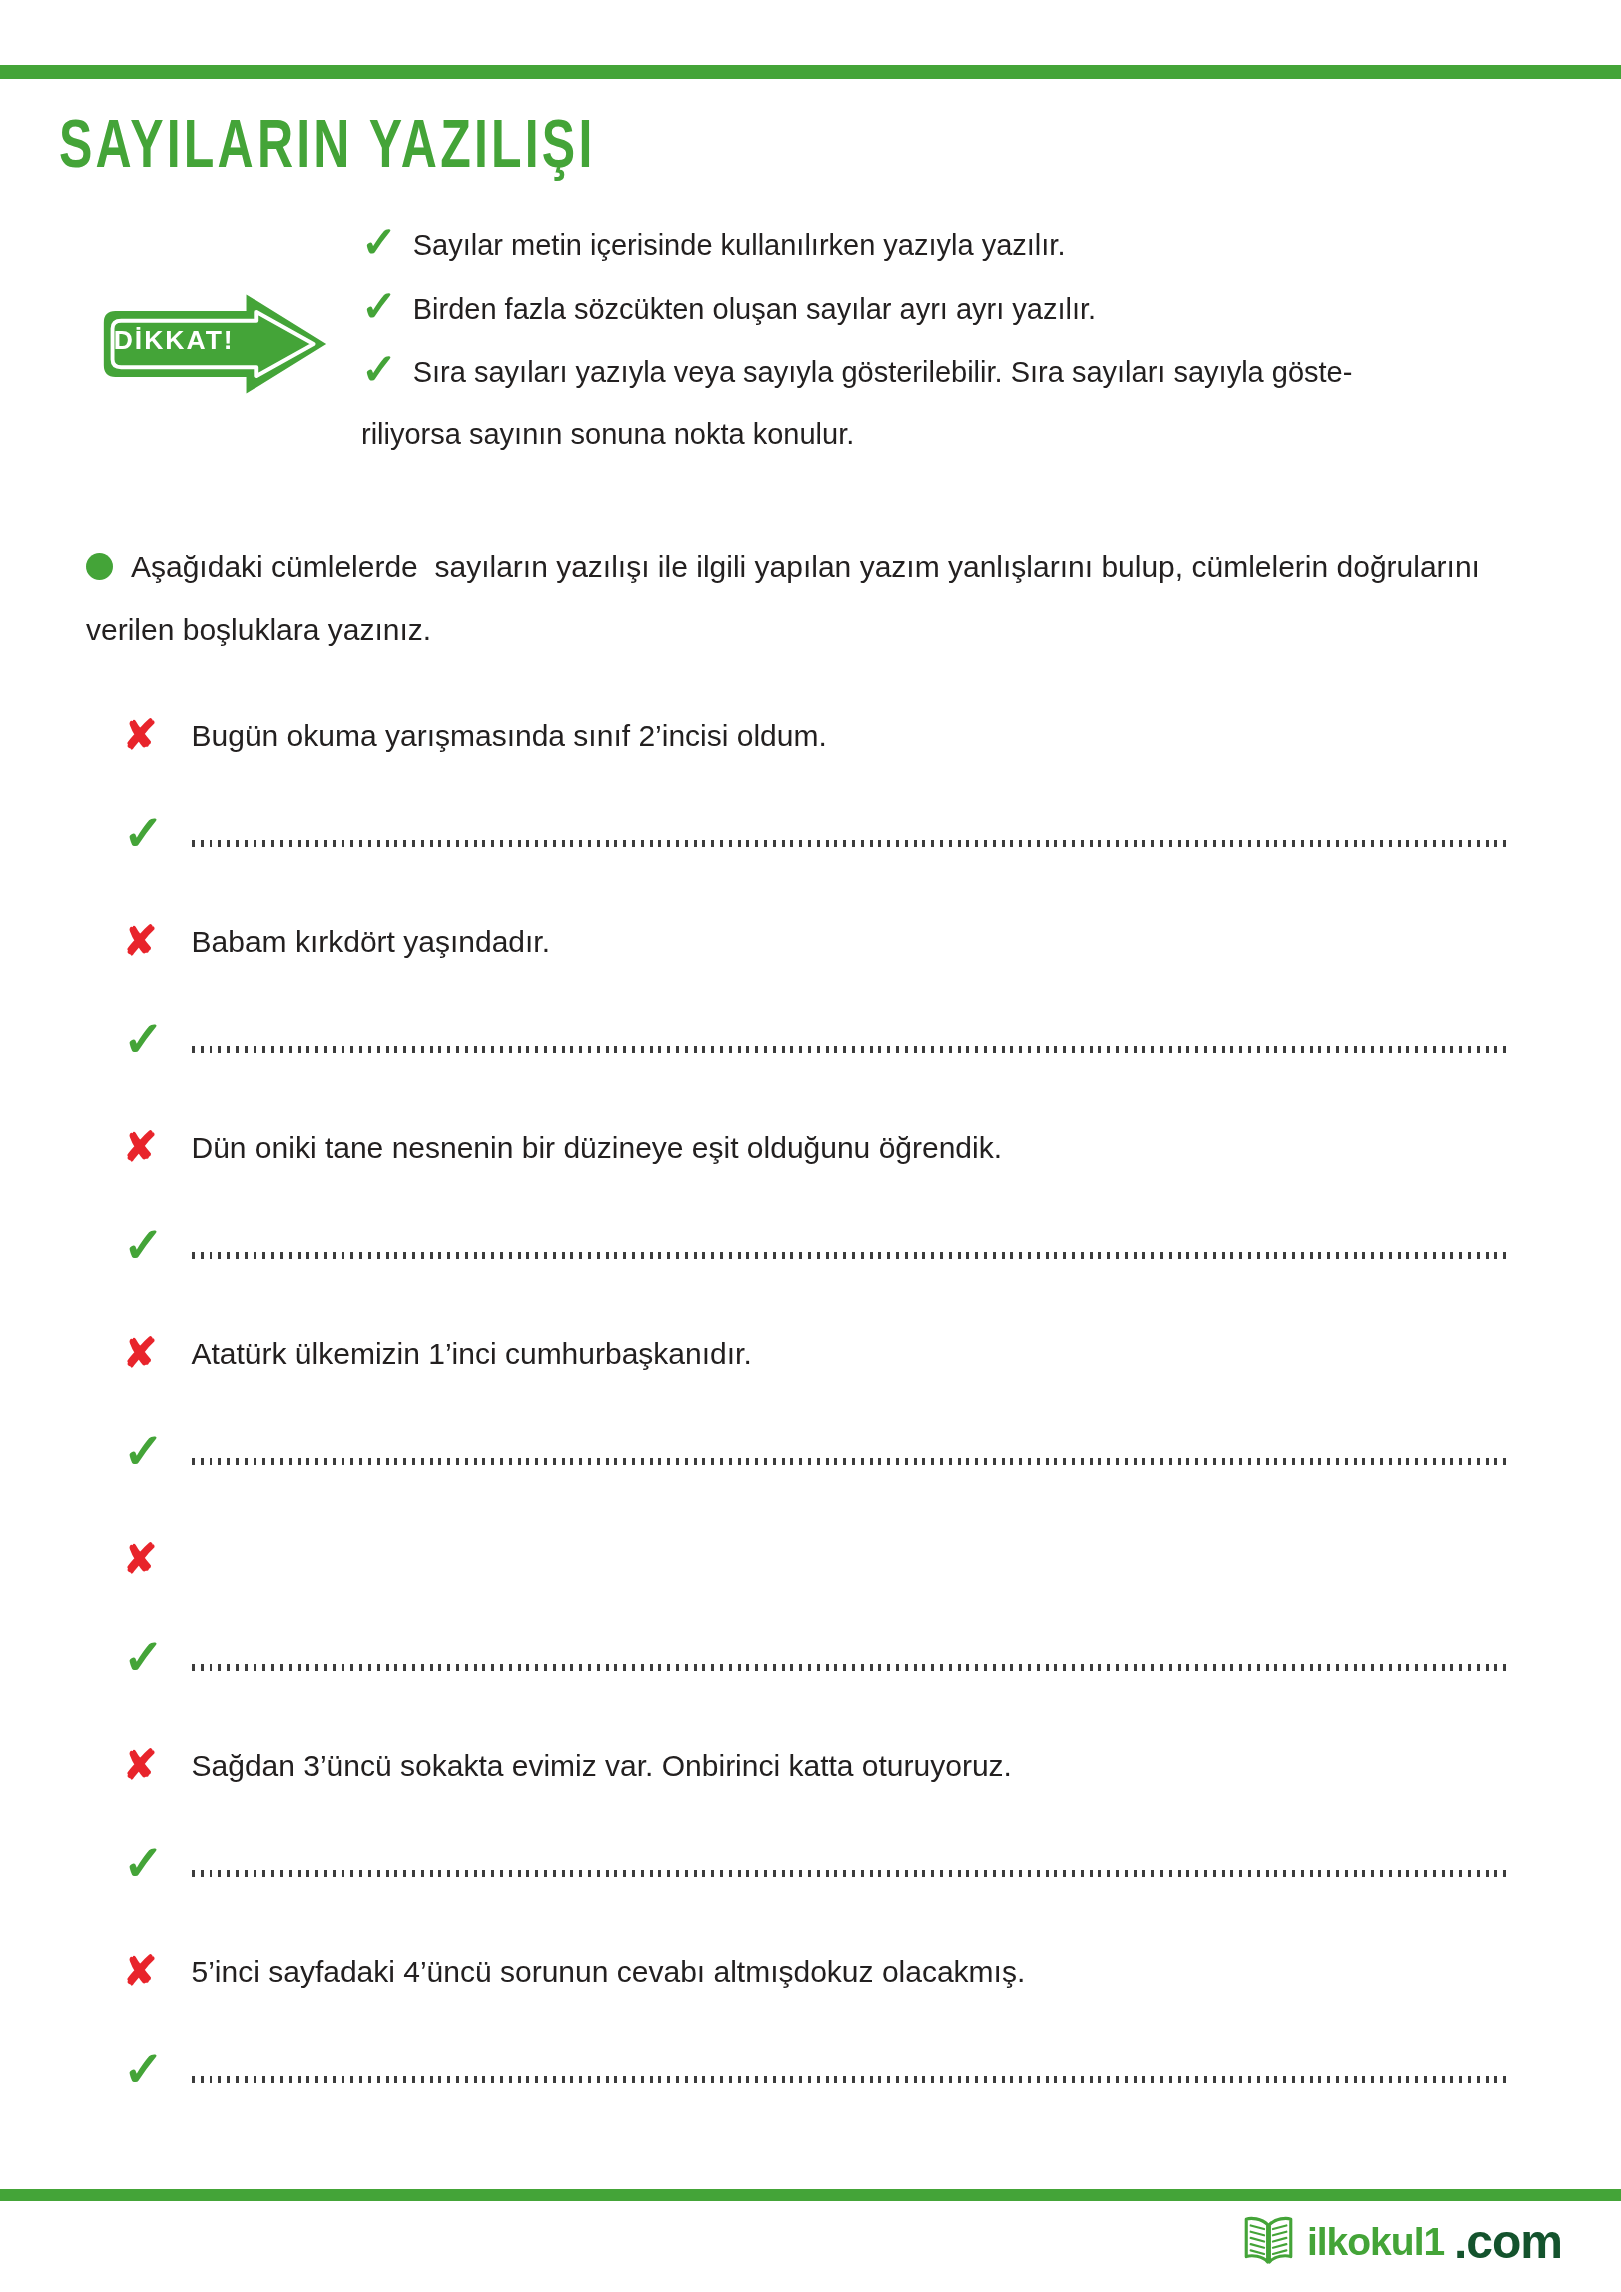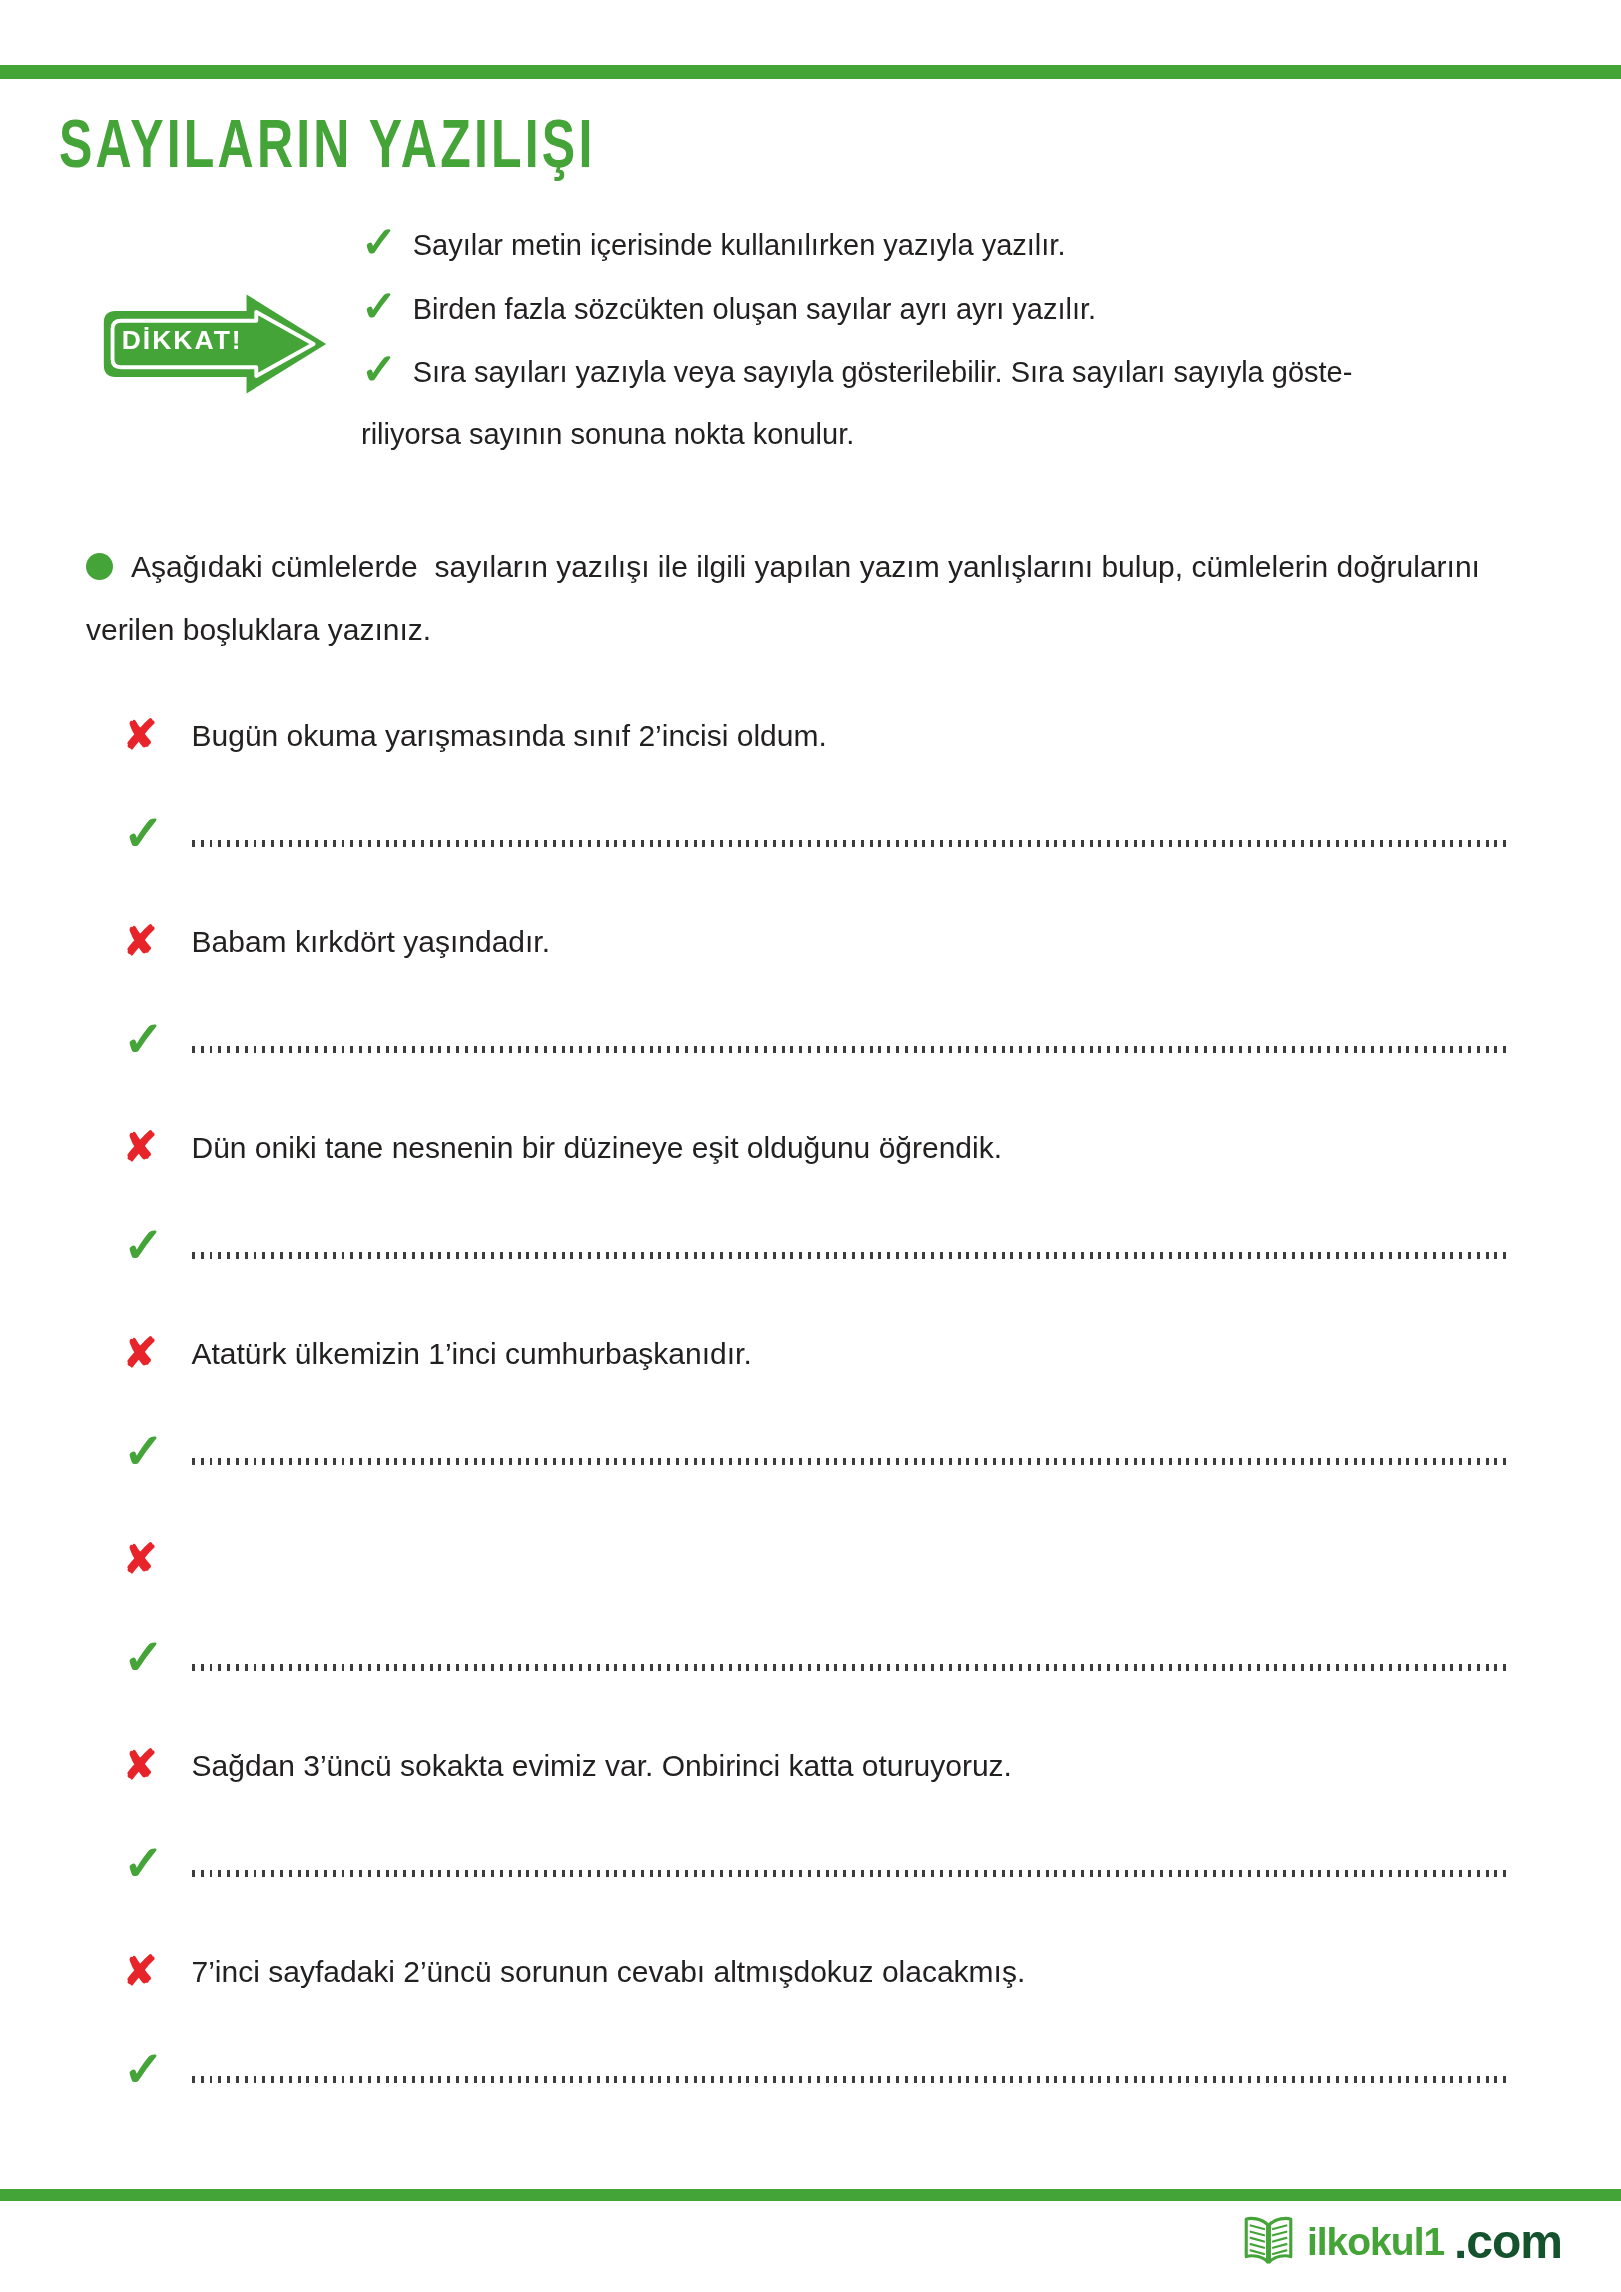--- a/index.html
+++ b/index.html
@@ -24,21 +24,21 @@
     transform:scaleX(0.82) scaleY(1.12);
     transform-origin:center top;
     white-space:nowrap;
   }
 
   
   .attention { position:absolute; left:98px; top:290px; width:233px; height:108px; }
   .attention svg { display:block; }
   .attention-label {
     position:absolute; left:15.7px; top:35px; width:137px;
-    text-align:center; color:#ffffff; font-weight:bold;
+    text-align:left; color:#ffffff; font-weight:bold;
     font-size:26.5px; letter-spacing:2px; white-space:nowrap;
   }
 
   
   .rules { position:absolute; left:361px; top:223px; width:1215px; }
   .rule { display:flex; align-items:flex-start; gap:15.7px; margin-bottom:20.6px; }
   .rule-check {
     color:#44a438; font-weight:bold; font-size:43px; line-height:39px;
     flex:0 0 auto;
   }
@@ -184,21 +184,21 @@
       </div>
       <div class="item-row answer-row">
         <span class="check-mark">✓</span>
         <span class="dots"></span>
       </div>
     </div>
 
     <div class="item">
       <div class="item-row">
         <span class="x-mark">✘</span>
-        <span class="sentence">7’inci sayfadaki 2’üncü sorunun cevabı altmışdokuz olacakmış.</span>
+        <span class="sentence">5’inci sayfadaki 4’üncü sorunun cevabı altmışdokuz olacakmış.</span>
       </div>
       <div class="item-row answer-row">
         <span class="check-mark">✓</span>
         <span class="dots"></span>
       </div>
     </div>
 
   </div>
 
   <div class="bar bottom"></div>

